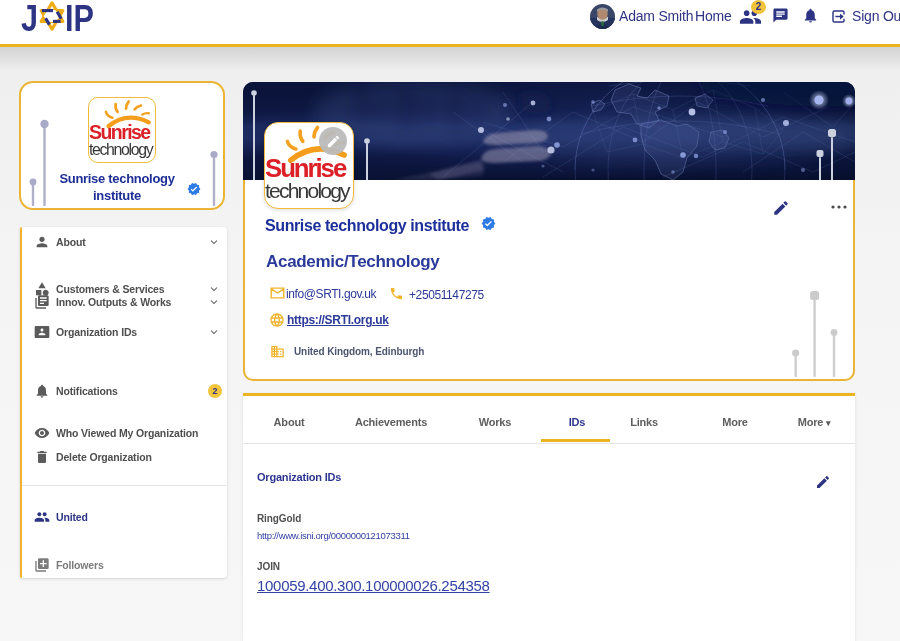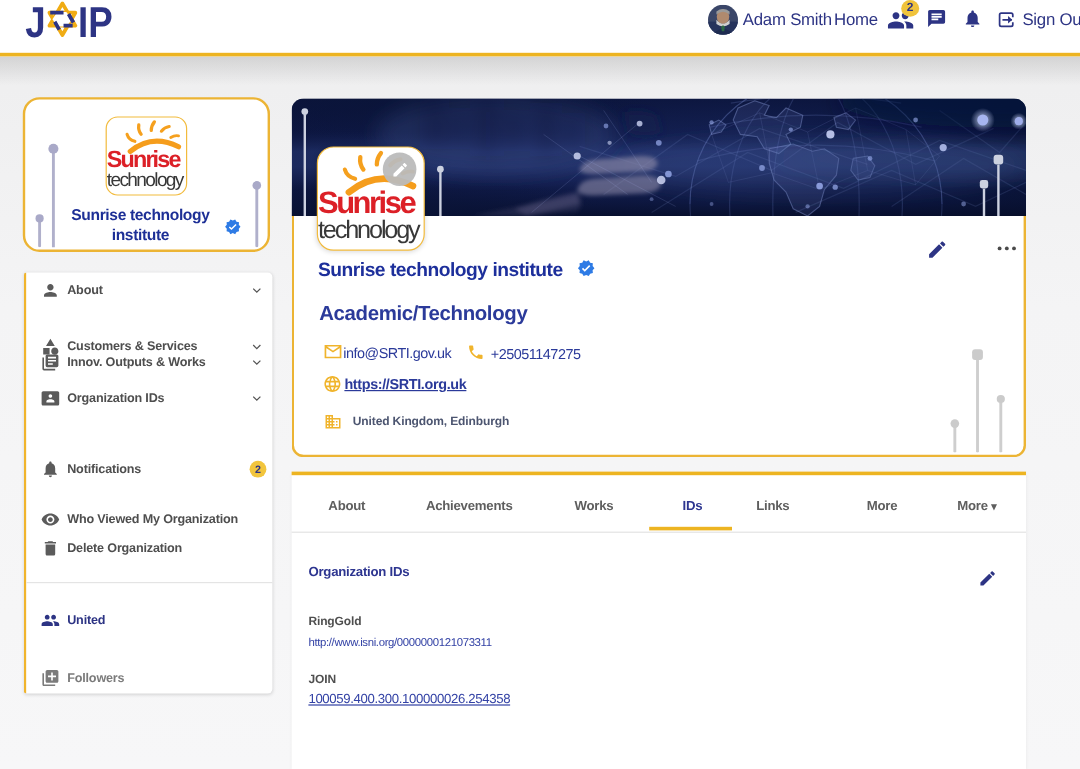--- a/index.html
+++ b/index.html
@@ -419,14 +419,14 @@
   <div id="tabunderline"></div>
   <div id="tabborder"></div>
 
   <div class="abs" style="left:14px;top:74.5px;font-size:11px;letter-spacing:-0.2px;font-weight:bold;color:#2d3590;">Organization IDs</div>
   <svg class="abs" style="left:572px;top:78px;" width="16" height="16" viewBox="0 0 24 24">
       <path fill="#2d3484" d="M3 17.25V21h3.75L17.81 9.94l-3.75-3.75L3 17.25zM20.71 7.04c.39-.39.39-1.02 0-1.41l-2.34-2.34c-.39-.39-1.02-.39-1.41 0l-1.83 1.83 3.75 3.75 1.83-1.83z"></path>
     </svg>
   <div class="abs" style="left:14px;top:117px;font-size:10px;letter-spacing:-0.1px;font-weight:bold;color:#4f4f4f;">RingGold</div>
   <div class="abs" style="left:14px;top:133.5px;font-size:9.5px;letter-spacing:-0.3px;color:#3342a5;">http://www.isni.org/0000000121073311</div>
   <div class="abs" style="left:14px;top:165px;font-size:10px;letter-spacing:-0.1px;font-weight:bold;color:#4f4f4f;">JOIN</div>
-  <div class="abs" style="left:14px;top:181px;font-size:11px;letter-spacing:-0.3px;color:#3342a5;text-decoration:underline;">100059.400.300.100000026.254358</div>
+  <div class="abs" style="left:14px;top:181px;font-size:15px;letter-spacing:-0.3px;color:#3342a5;text-decoration:underline;">100059.400.300.100000026.254358</div>
 </div>
 
 </body></html>

